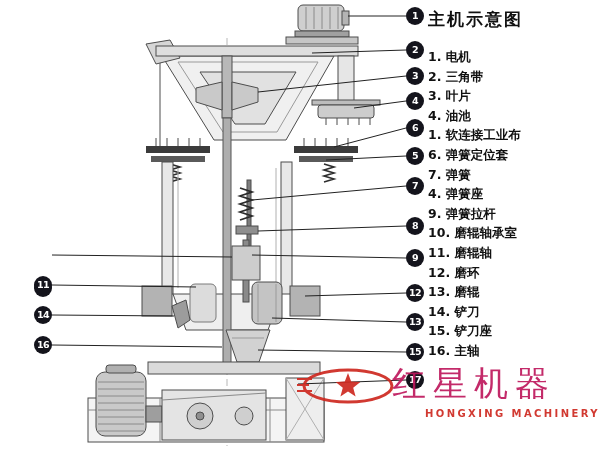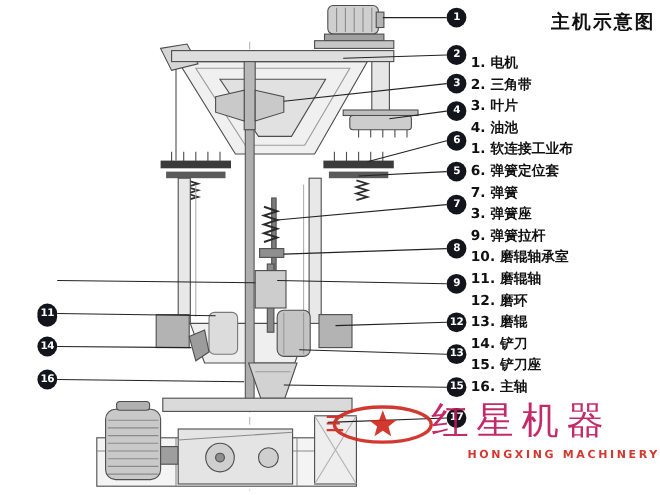--- a/index.html
+++ b/index.html
@@ -10,21 +10,21 @@
   #diagram { position:absolute; left:0; top:0; z-index:1; }
   
   .callout {
     position:absolute; width:18px; height:18px; border-radius:50%;
     background:#14141c; color:#fff; text-align:center;
     font:bold 9.5px/18px "DejaVu Sans",sans-serif; letter-spacing:-0.5px;
     z-index:2;
   }
   
   #legend { position:absolute; left:428px; top:8px; width:168px; z-index:1; color:#111; }
-  .legend-title { font-size:17px; font-weight:bold; letter-spacing:2px; margin-bottom:16px;text-align:right; }
+  .legend-title { font-size:17px; font-weight:bold; letter-spacing:2px; margin-bottom:16px; }
   .legend-item { font-size:12.5px; font-weight:bold; line-height:19.6px; white-space:nowrap; }
   
   #watermark { position:absolute; left:0; top:0; width:600px; height:450px; z-index:3; pointer-events:none; opacity:0.92; }
   #wm-logo { position:absolute; left:296px; top:364px; }
   .wm-cn {
     position:absolute; left:392px; top:360px; width:206px;
     font-size:34px; font-weight:normal; color:#be185d; letter-spacing:7px;
     line-height:46px; white-space:nowrap;
   }
   .wm-en {
@@ -214,21 +214,21 @@
   <div id="legend">
     <div class="legend-title">主机示意图</div>
     <div id="legend-items">
         <div class="legend-item">1. 电机</div>
         <div class="legend-item">2. 三角带</div>
         <div class="legend-item">3. 叶片</div>
         <div class="legend-item">4. 油池</div>
         <div class="legend-item">1. 软连接工业布</div>
         <div class="legend-item">6. 弹簧定位套</div>
         <div class="legend-item">7. 弹簧</div>
-        <div class="legend-item">3. 弹簧座</div>
+        <div class="legend-item">4. 弹簧座</div>
         <div class="legend-item">9. 弹簧拉杆</div>
         <div class="legend-item">10. 磨辊轴承室</div>
         <div class="legend-item">11. 磨辊轴</div>
         <div class="legend-item">12. 磨环</div>
         <div class="legend-item">13. 磨辊</div>
         <div class="legend-item">14. 铲刀</div>
         <div class="legend-item">15. 铲刀座</div>
         <div class="legend-item">16. 主轴</div>
       </div>
   </div>

